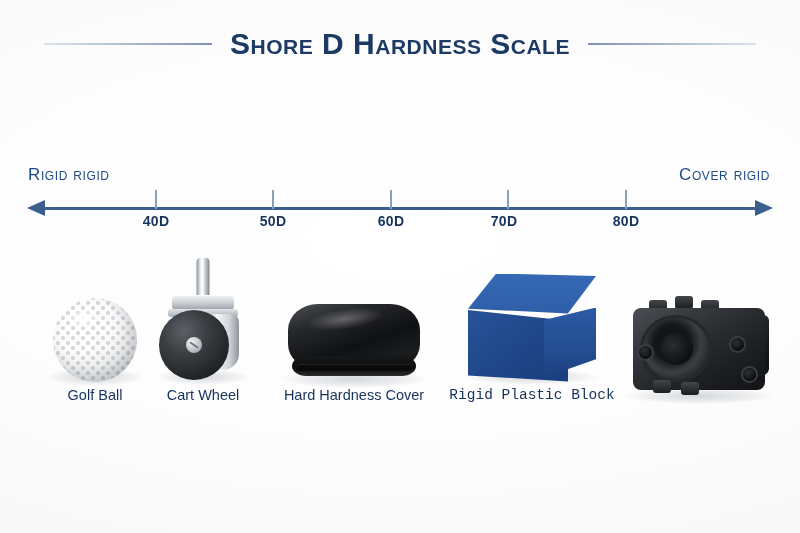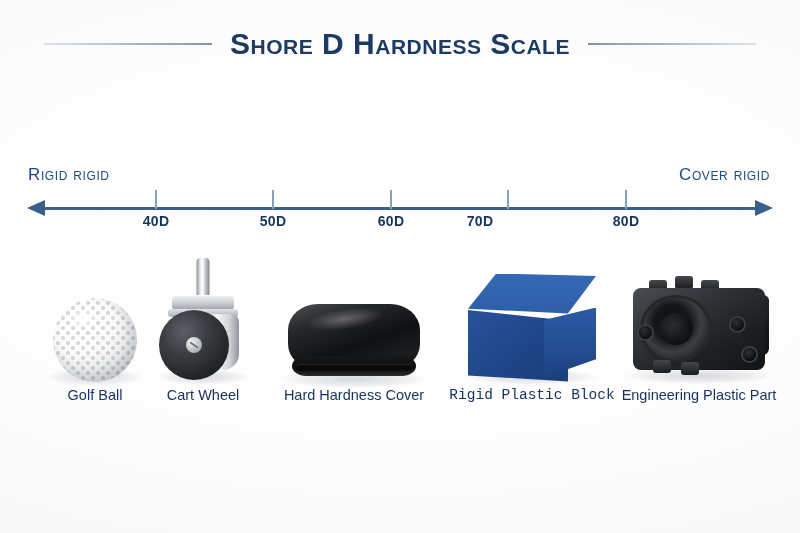--- a/index.html
+++ b/index.html
@@ -261,21 +261,21 @@
 
     <div class="tick" style="left:155px"></div>
     <div class="tick" style="left:272px"></div>
     <div class="tick" style="left:390px"></div>
     <div class="tick" style="left:507px"></div>
     <div class="tick" style="left:625px"></div>
 
     <div class="tick-label" style="left:156px">40D</div>
     <div class="tick-label" style="left:273px">50D</div>
     <div class="tick-label" style="left:391px">60D</div>
-    <div class="tick-label" style="left:480px">70D</div>
+    <div class="tick-label" style="left:504px">70D</div>
     <div class="tick-label" style="left:626px">80D</div>
   </div>
 
   <div class="item" style="left:148px; top:238px; width:110px; height:164px;">
     <div class="item-art" style="height:140px; display:flex; align-items:flex-end;">
       <div class="shadow" style="width:92px; height:16px; bottom:-3px;"></div>
       <div class="caster">
         <div class="caster-stem"></div>
         <div class="caster-plate"></div>
         <div class="caster-plate2"></div>
@@ -337,16 +337,15 @@
         <div class="epart-ring">
           <div class="epart-bore"></div>
         </div>
         <div class="lug" style="left:16px;  top:52px;"></div>
         <div class="lug" style="left:108px; top:44px;"></div>
         <div class="lug" style="left:120px; top:74px;"></div>
         <div class="tooth" style="left:30px;  top:86px;"></div>
         <div class="tooth" style="left:58px;  top:88px;"></div>
       </div>
     </div>
-    <div class="item-label">Engineering Plastic Part</div>
   </div>
 
 </div>
 
 </body></html>

